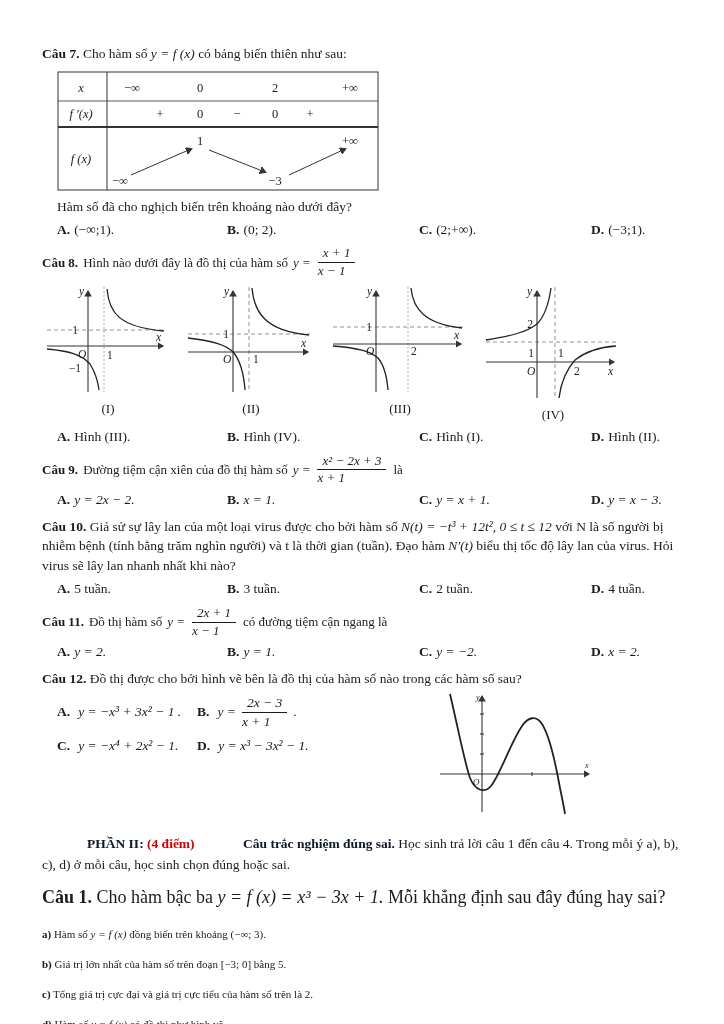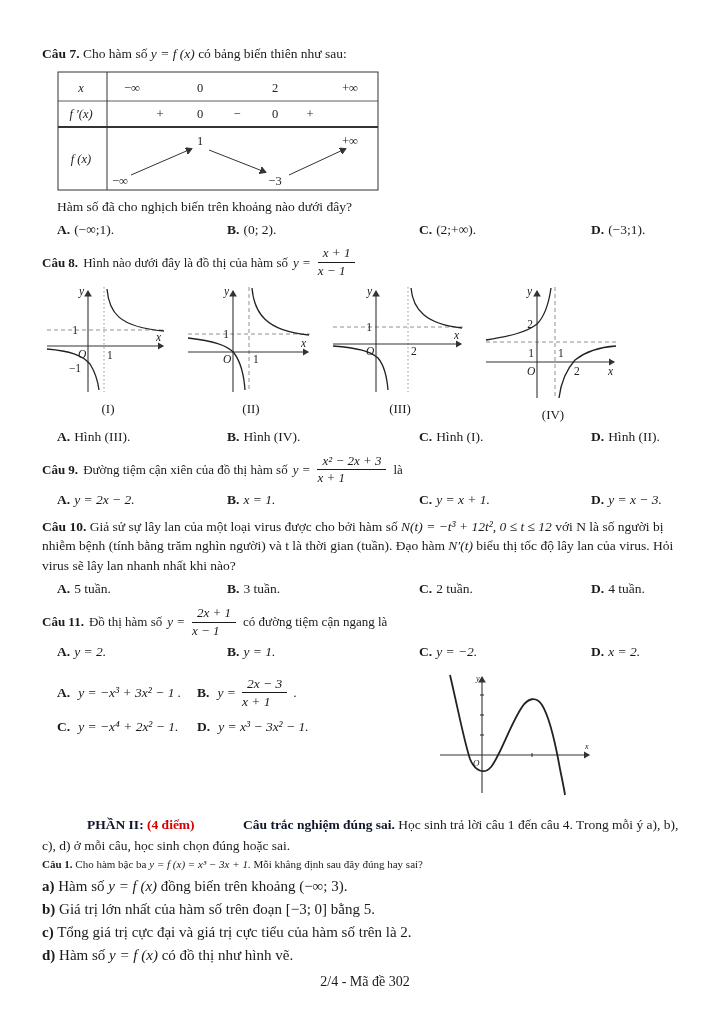--- a/index.html
+++ b/index.html
@@ -34,22 +34,22 @@
   .dots { stroke:#9a9a9a; stroke-width:1; stroke-dasharray:1.6 2.4; fill:none; }
   
   .q12row { display:flex; align-items:flex-start; }
   .q12opts { width:372px; padding-left:15px; font-size:13.5px; }
   .q12line { display:flex; align-items:center; margin:7px 0 9px 0; }
   .q12line .cell1 { width:140px; display:flex; align-items:center; gap:4px; }
   .q12line .cell2 { display:flex; align-items:center; gap:4px; }
   .part2 { margin-top:14px; font-size:13.5px; line-height:1.55; }
   .red { color:#0f172a; font-weight:bold;margin-left:45px; }
   .redi { color:#d60000; font-weight:bold; }
-  .p2q { font-size:11px; line-height:1.45; }
-  .item { margin-top:6px; font-size:15px; }
+  .p2q { margin-top:8px; font-size:18px; line-height:1.45; }
+  .item { margin-top:18px; font-size:11px; }
   .footer { text-align:center; font-size:14px; margin-top:10px; }
 </style>
 </head>
 <body>
 
 <div class="page">
 
   <section class="q">
     <div class="qline">
       <span class="b">Câu 7.</span>
@@ -260,20 +260,24 @@
     </div>
     <div class="opts">
       <span><span class="ok">A.</span><span class="m">y = 2.</span></span>
       <span><span class="ok">B.</span><span class="m">y = 1.</span></span>
       <span><span class="ok">C.</span><span class="m">y = −2.</span></span>
       <span><span class="ok">D.</span><span class="m">x = 2.</span></span>
     </div>
   </section>
 
   <section class="q">
+    <div class="qline">
+      <span class="b">Câu 12.</span>
+      <span>Đồ thị được cho bởi hình vẽ bên là đồ thị của hàm số nào trong các hàm số sau?</span>
+    </div>
     <div class="q12row">
       <div class="q12opts">
         <div class="q12line">
           <span class="cell1">
               <span class="ok">A.</span>
               <span class="m">y = −x³ + 3x² − 1 .</span>
             </span>
           <span class="cell2">
             <span class="ok">B.</span>
               <span class="m">y =</span>

